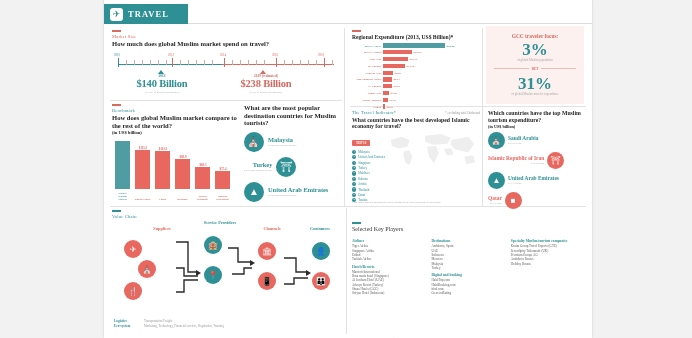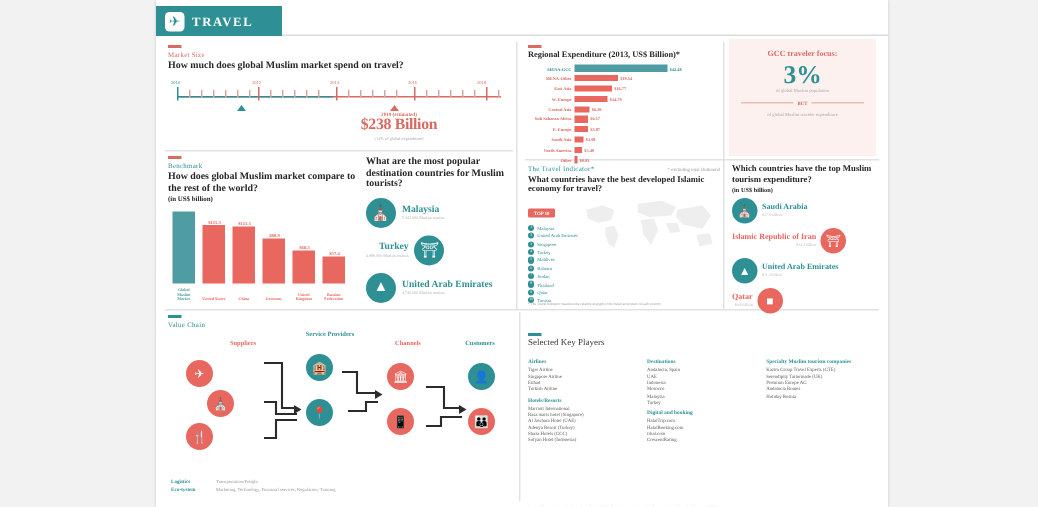--- a/index.html
+++ b/index.html
@@ -225,20 +225,25 @@
           <div class="tk" style="left:180px;"></div>
       <div class="tk" style="left:188px;"></div>
           <div class="tk" style="left:196px;"></div>
       <div class="tk" style="left:204px;"></div>
           <div class="tk" style="left:220px;"></div>
 
       <div class="marker teal" style="left:46px;"></div>
       <div class="marker red" style="left:148px;"></div>
     </div>
 
+    <div class="bigfig" style="left:10px; top:44px; width:80px;">
+      <div class="yr teal-t">2013</div>
+      <div class="amt teal-t">$140 Billion</div>
+      <div class="note">(11.6% of global expenditure)</div>
+    </div>
     <div class="bigfig" style="left:112px; top:44px; width:84px;">
       <div class="yr red-t">2019 (estimated)</div>
       <div class="amt red-t">$238 Billion</div>
       <div class="note">(13% of global expenditure)</div>
     </div>
   </div>
 
   <div class="cell bm">
     <div class="tick"></div>
     <div class="eyebrow">Benchmark</div>
@@ -361,20 +366,21 @@
 
   <div class="cell gcc">
     <h4>GCC traveler focus:</h4>
     <div class="pct">3%</div>
     <div class="cap">of global Muslim population</div>
     <div class="but">
       <i></i>
           <span>BUT</span>
           <i></i>
     </div>
+    <div class="pct">31%</div>
     <div class="cap">of global Muslim traveler expenditure</div>
   </div>
 
   <div class="cell tind">
     <div class="eyebrow">The Travel Indicator*</div>
     <div class="qtitle" style="font-size:5.8px;">What countries have the best developed Islamic economy for travel?</div>
     <div class="top10">TOP 10</div>
 
     <svg class="worldmap" viewBox="0 0 200 110">
       <g fill="#dedede">

